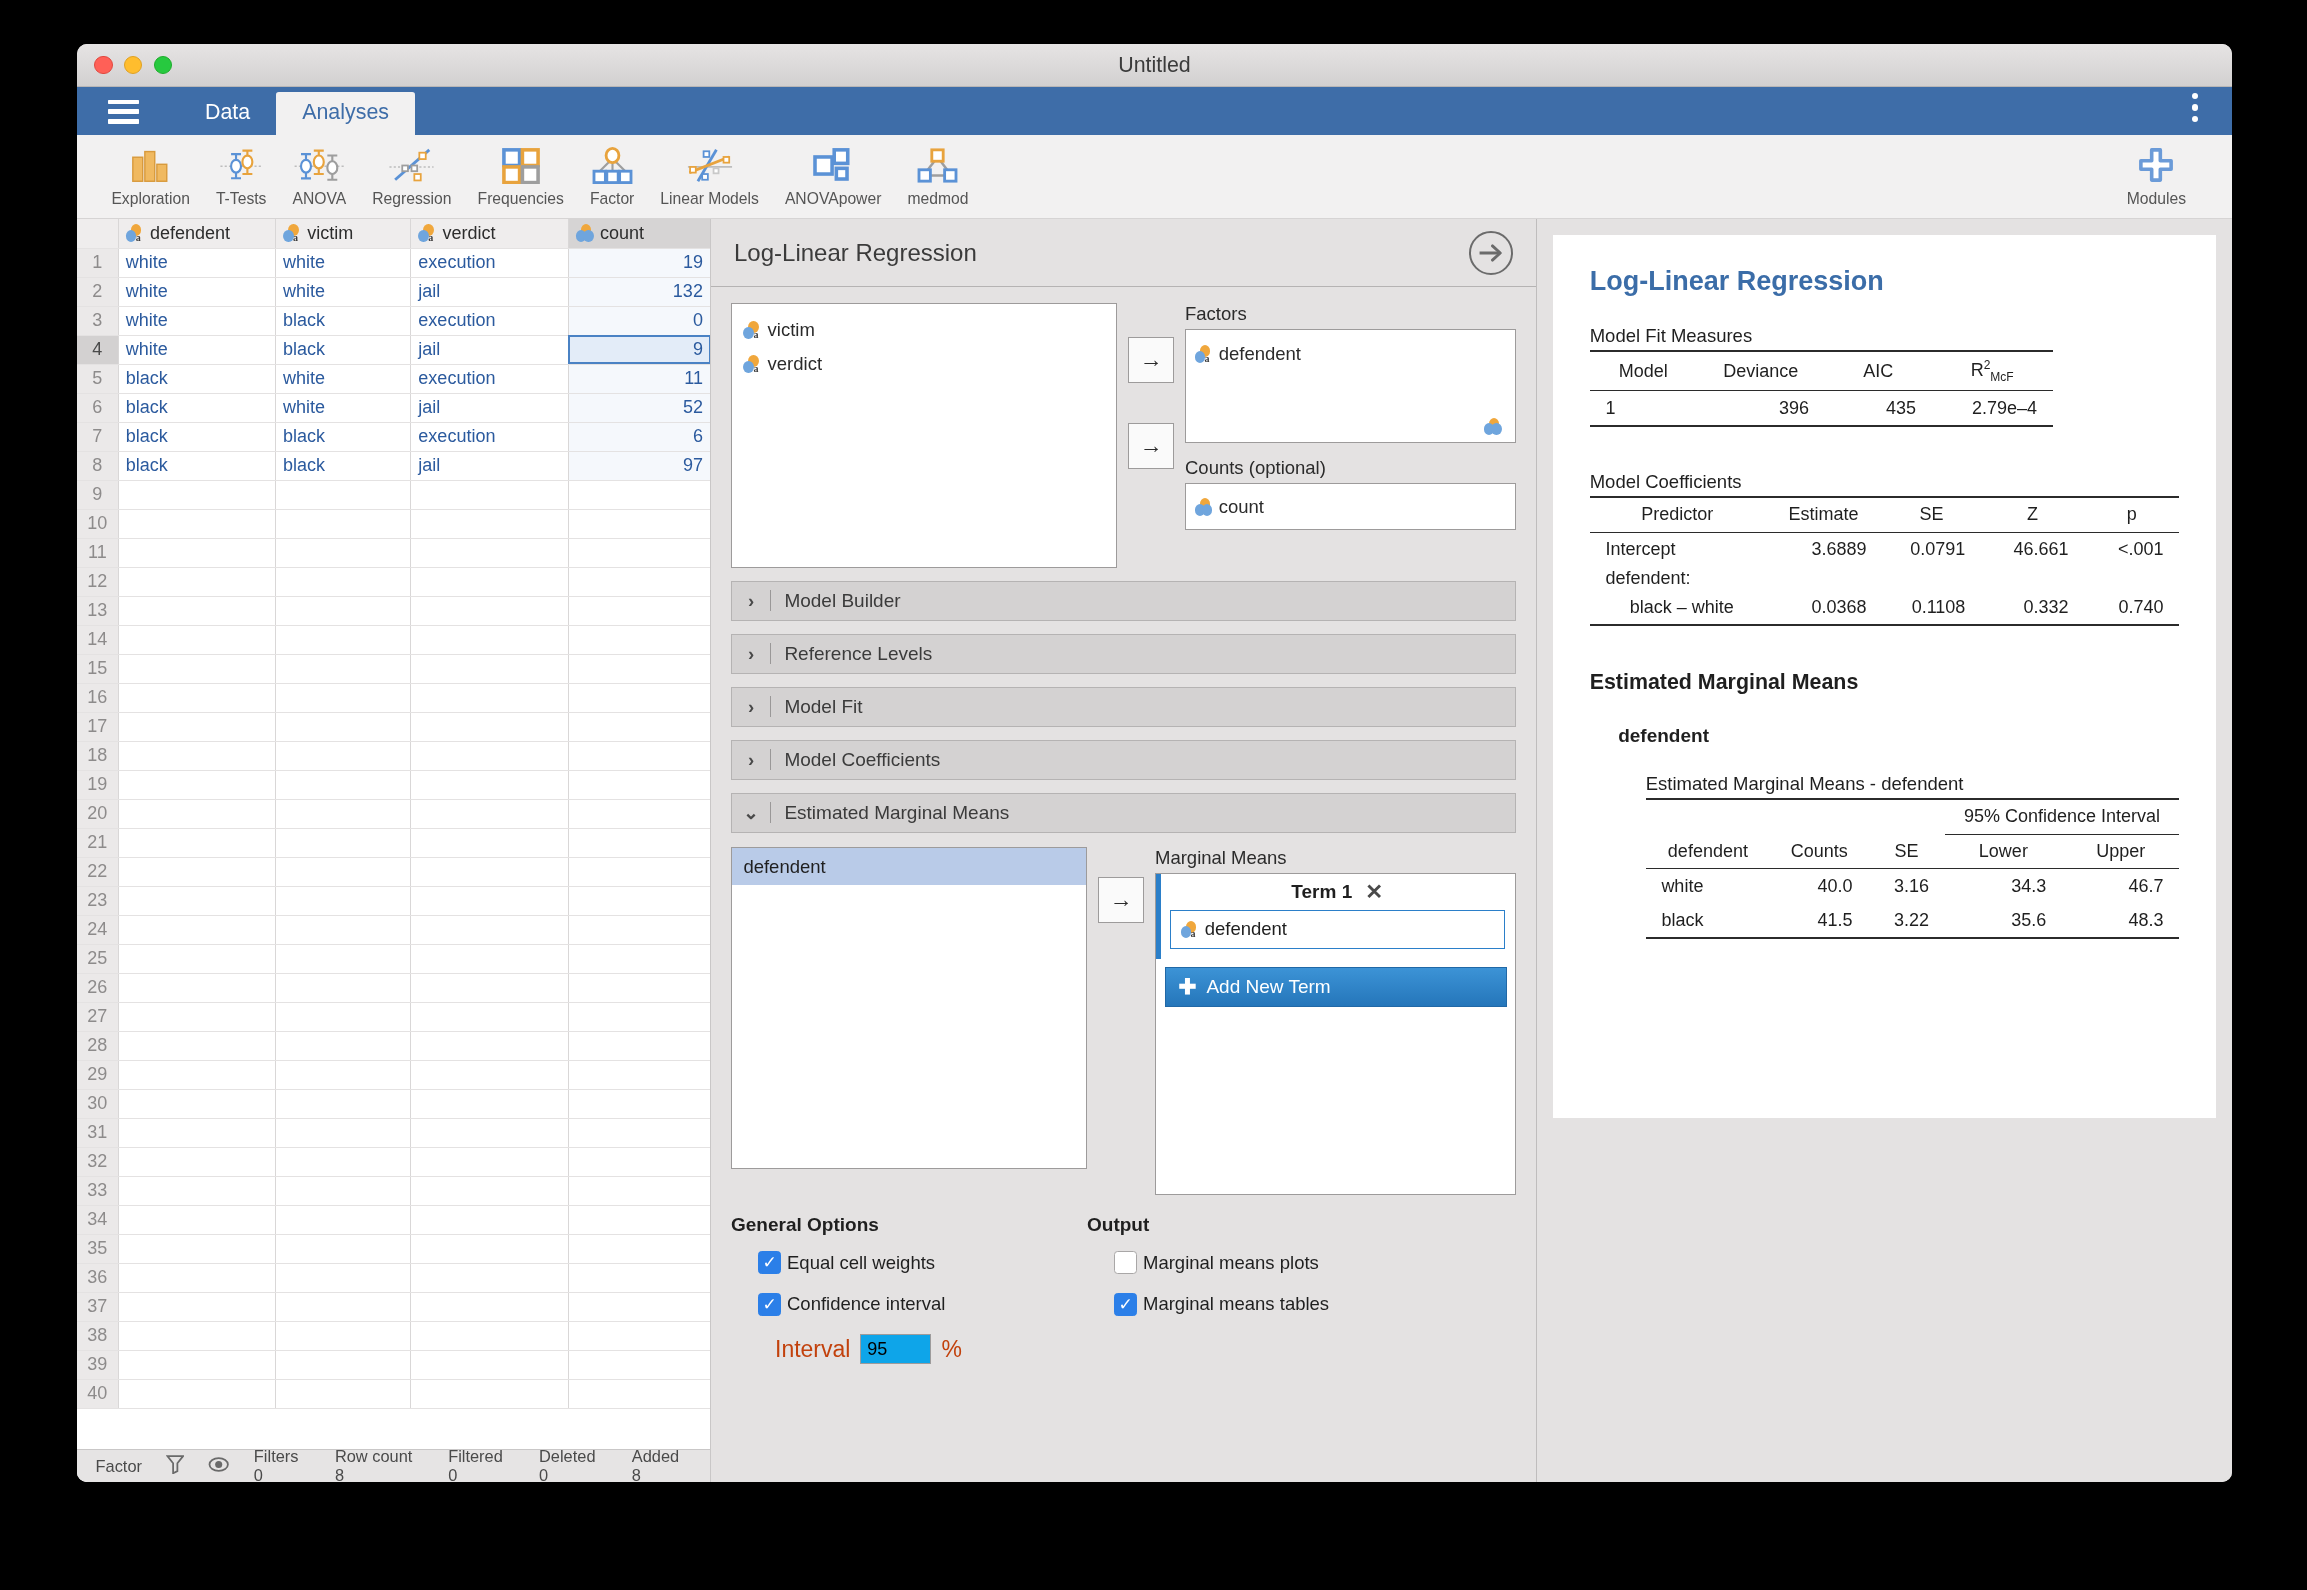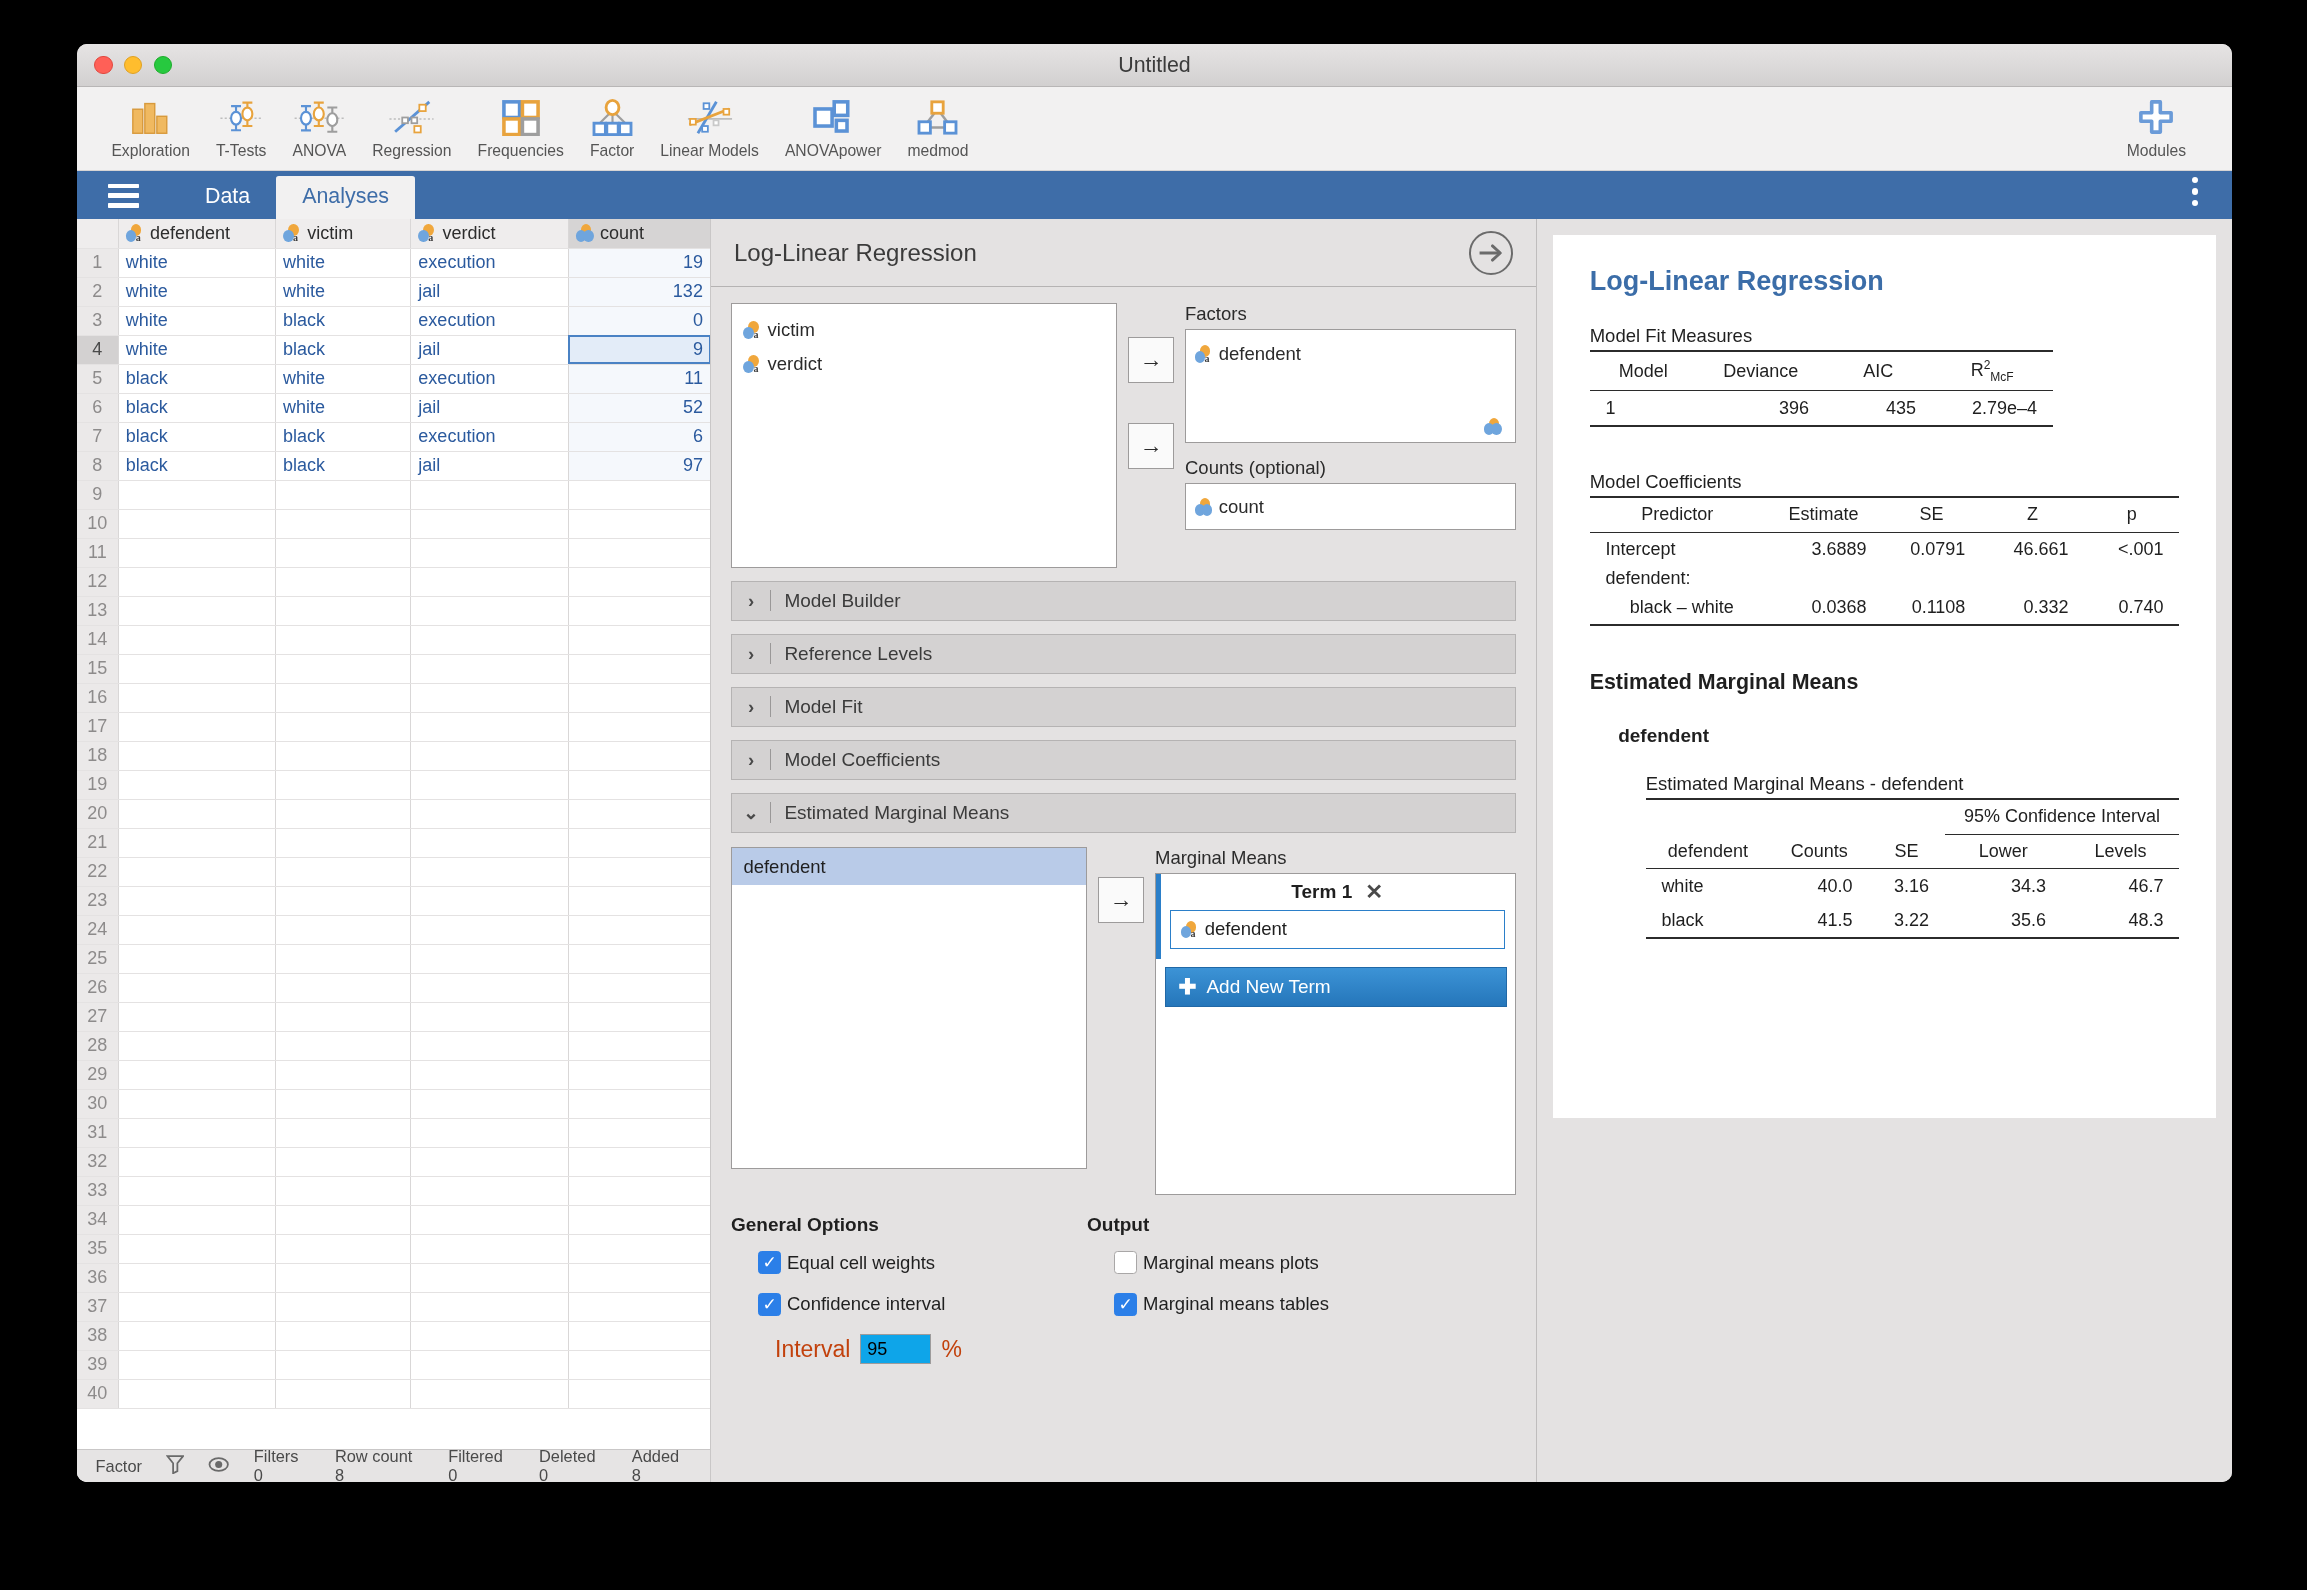--- a/index.html
+++ b/index.html
@@ -285,20 +285,35 @@
 
 <div id="window">
 
   <div id="titlebar">
     <div class="traffic">
       <span class="dot red"></span>
       <span class="dot yellow"></span>
       <span class="dot green"></span>
     </div>
     <div id="window-title">Untitled</div>
+  </div>
+
+  <div id="menubar">
+    <div id="hamburger">
+      <span></span>
+        <span></span>
+        <span></span>
+    </div>
+    <div class="mtab">Data</div>
+    <div class="mtab active">Analyses</div>
+    <div id="kebab">
+      <i></i>
+        <i></i>
+        <i></i>
+    </div>
   </div>
 
   <div id="ribbon">
 
     <div class="ribbon-btn">
       <div class="glyph">
         <svg width="41" height="36" viewBox="0 0 58 50">
           <rect x="4" y="14" width="14" height="34" fill="#f0b960" stroke="#d89a3c" stroke-width="2"></rect>
           <rect x="21" y="6" width="14" height="42" fill="#f0b960" stroke="#d89a3c" stroke-width="2"></rect>
           <rect x="38" y="24" width="14" height="24" fill="#f0b960" stroke="#d89a3c" stroke-width="2"></rect>
@@ -437,35 +452,20 @@
       <div class="lbl">medmod</div>
     </div>
 
     <div class="ribbon-btn" id="modules-btn">
       <div class="glyph">
         <svg width="36" height="36" viewBox="0 0 50 50">
           <path d="M19 4 h12 v15 h15 v12 h-15 v15 h-12 v-15 h-15 v-12 h15 z" fill="#fff" stroke="#6b9bd8" stroke-width="5" stroke-linejoin="round"></path>
         </svg>
       </div>
       <div class="lbl">Modules</div>
-    </div>
-  </div>
-
-  <div id="menubar">
-    <div id="hamburger">
-      <span></span>
-        <span></span>
-        <span></span>
-    </div>
-    <div class="mtab">Data</div>
-    <div class="mtab active">Analyses</div>
-    <div id="kebab">
-      <i></i>
-        <i></i>
-        <i></i>
     </div>
   </div>
 
   <div id="body">
 
     <div id="sheet-pane">
       <div id="sheet-scroll">
         <table class="grid">
           <colgroup>
               <col class="c-rn">
@@ -1000,21 +1000,21 @@
                 <th class="tline-top" style="width:164px"></th>
                 <th class="tline-top" style="width:128px"></th>
                 <th class="tline-top" style="width:107px"></th>
                 <th class="tline-top ci-span" colspan="2">95% Confidence Interval</th>
               </tr>
               <tr>
                 <th class="lbl-c">defendent</th>
                 <th class="num-c">Counts</th>
                 <th class="num-c">SE</th>
                 <th class="num-c" style="width:128px">Lower</th>
-                <th class="num-c" style="width:128px">Levels</th>
+                <th class="num-c" style="width:128px">Upper</th>
               </tr>
             </thead>
             <tbody>
               <tr>
                 <td class="tline-mid lbl-c">white</td>
                 <td class="tline-mid num-c">40.0</td>
                 <td class="tline-mid num-c">3.16</td>
                 <td class="tline-mid num-c">34.3</td>
                 <td class="tline-mid num-c">46.7</td>
               </tr>

